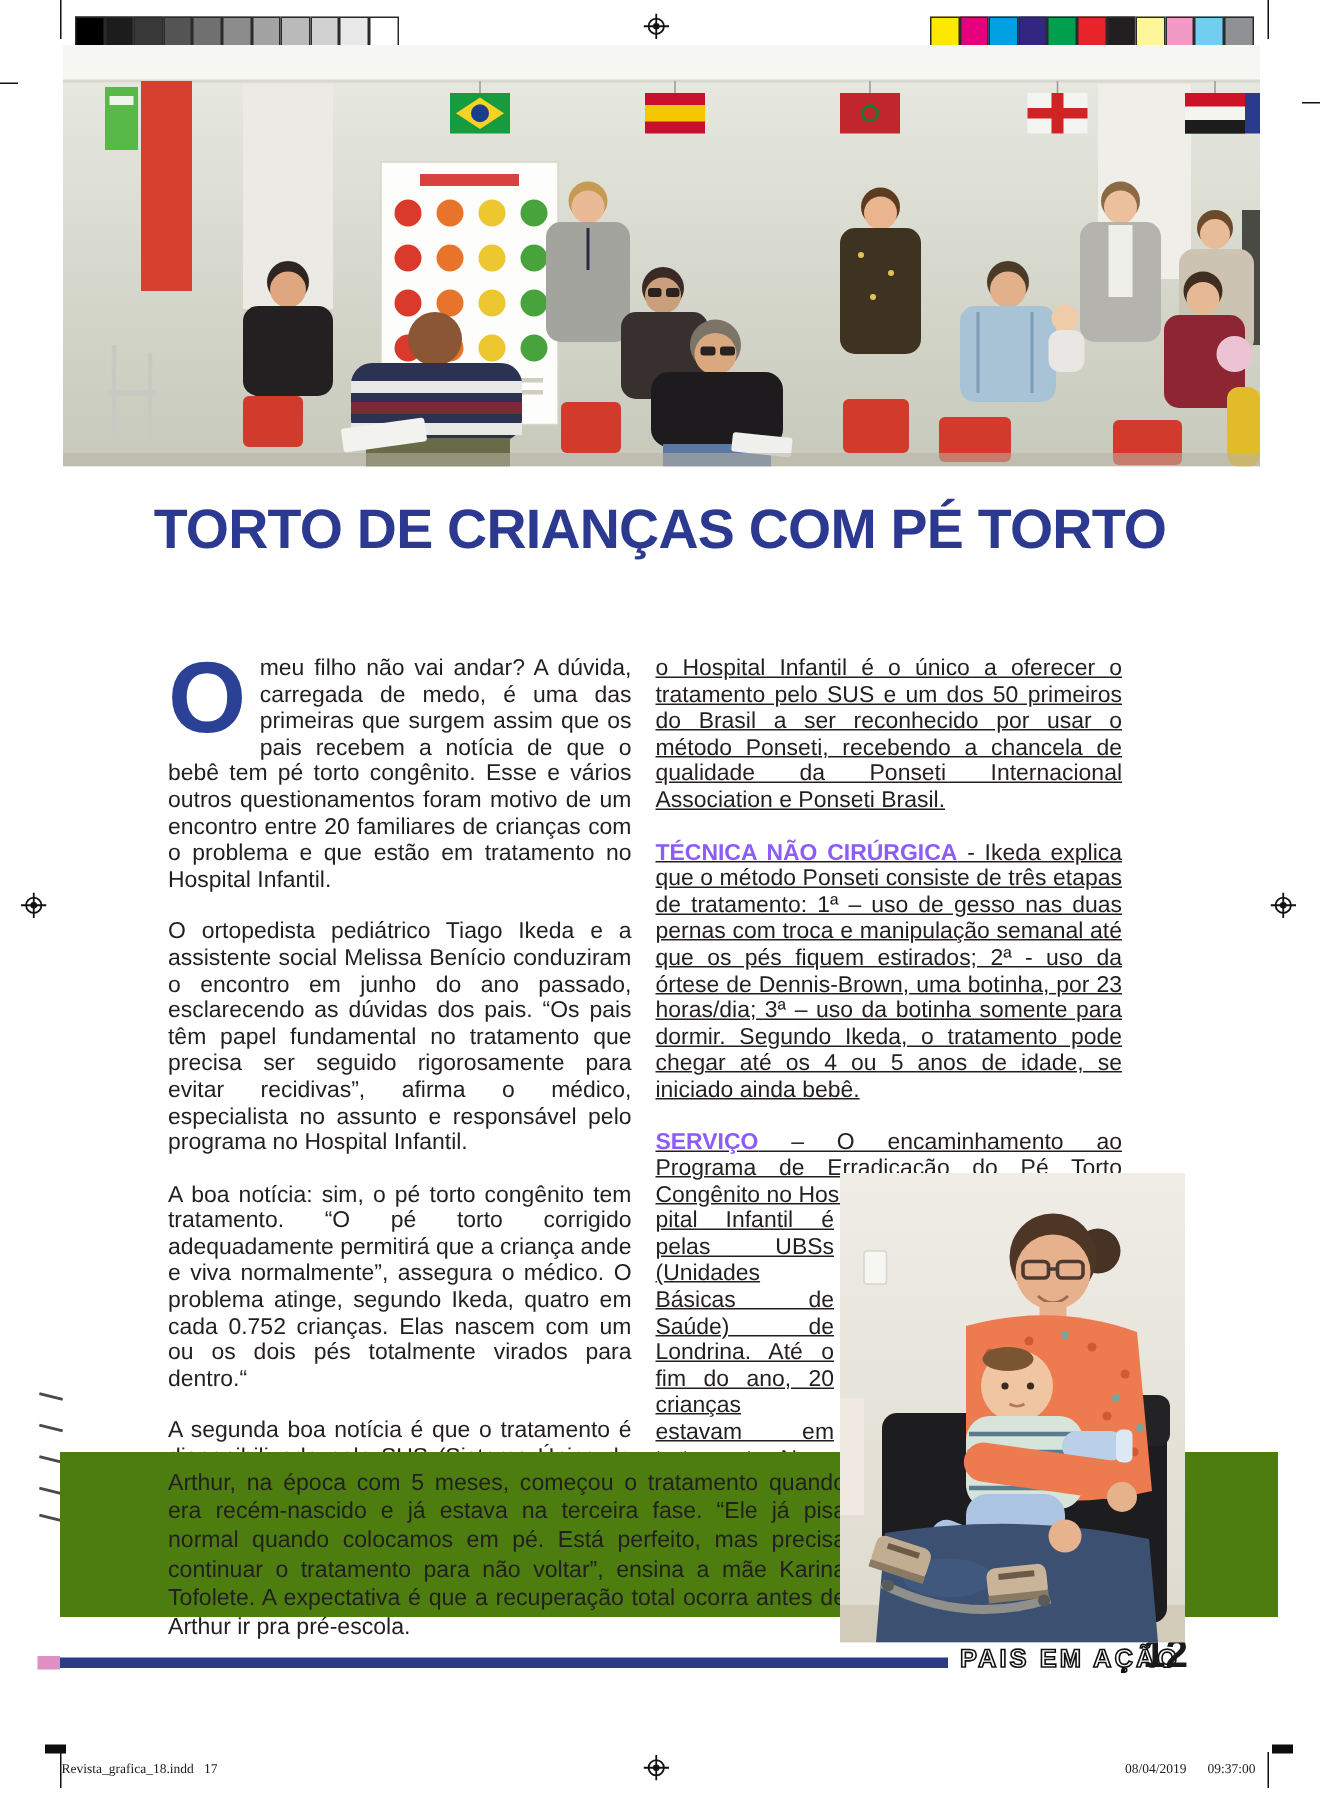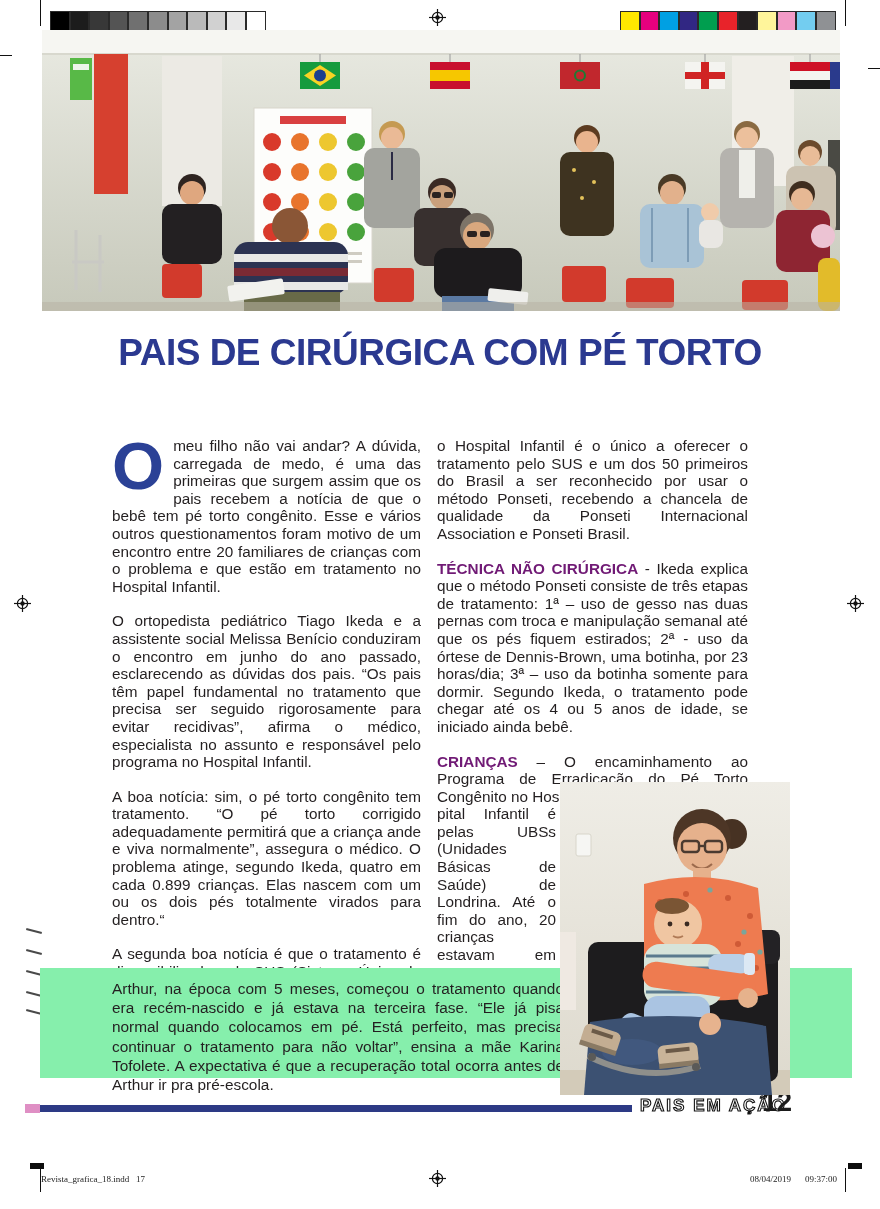--- a/index.html
+++ b/index.html
@@ -31,35 +31,35 @@
   .mother-photo svg { display:block; width:100%; height:100%; }
 
   
   .headline { position:absolute; left:0; right:0; top:331px; text-align:center; color:#2b3990; z-index:2; }
   .headline .l1 { font-size:37px; font-weight:bold; letter-spacing:-0.5px; line-height:44px; }
   .headline .l2 { font-size:36px; font-weight:400; letter-spacing:0.5px; line-height:42px; }
 
   
   .col { position:absolute; top:437px; font-size:15.3px; line-height:17.6px; text-align:justify; color:#231f20; }
   .col-1 { left:112px; width:309px; }
-  .col-2 { left:437px; width:311px; }
+  .col-2 { left:437px; width:311px;text-decoration:underline; }
   .col p { margin:0 0 17px 0; }
   .col p.tight { margin-bottom:0; }
   .col p.cont { margin-top:0; }
   .dropcap {
     float:left; font-size:67px; line-height:52px; font-weight:bold;
     color:#2b4196; margin:3px 9px 0 0;
   }
-  .lead-label { color:#701a75; font-weight:bold; }
+  .lead-label { color:#8b5cf6; font-weight:bold; }
   .wrap-spacer { float:right; width:192px; height:240px; }
 
   
   .caption-strip {
     position:absolute; left:40px; top:968px; width:812px; height:110px;
-    background:#86efac; z-index:1;
+    background:#4d7c0f; z-index:1;
   }
   .caption-text {
     position:absolute; left:72px; top:11px; width:452px;
     font-size:15.4px; line-height:19.2px; text-align:justify; color:#231f20;
   }
 
   
   .rule-pink { position:absolute; left:25px; top:1104px; width:15px; height:9px; background:#df8fc4; }
   .rule-blue { position:absolute; left:40px; top:1105px; width:592px; height:7px; background:#2d3a85; }
   .section-label {
@@ -300,34 +300,34 @@
         </g>
         <g>
             <rect x="776" y="228" width="22" height="53" rx="8" fill="#e2bb2a"></rect>
           </g>
       </g>
       <rect y="272" width="798" height="9" fill="#b8b2a4" opacity="0.55"></rect>
     </svg>
   </div>
 
   <div class="headline">
-    <div class="l1">PAIS DE CIRÚRGICA COM PÉ TORTO</div>
+    <div class="l1">TORTO DE CRIANÇAS COM PÉ TORTO</div>
   </div>
 
   <div class="col col-1">
     <p><span class="dropcap">O</span><span>meu filho não vai andar? A dúvida, carregada de medo, é uma das primeiras que surgem assim que os pais recebem a notícia de que o bebê tem pé torto congênito. Esse e vários outros questionamentos foram motivo de um encontro entre 20 familiares de crianças com o problema e que estão em tratamento no Hospital Infantil.</span></p>
     <p>O ortopedista pediátrico Tiago Ikeda e a assistente social Melissa Benício conduziram o encontro em junho do ano passado, esclarecendo as dúvidas dos pais. “Os pais têm papel fundamental no tratamento que precisa ser seguido rigorosamente para evitar recidivas”, afirma o médico, especialista no assunto e responsável pelo programa no Hospital Infantil.</p>
-    <p>A boa notícia: sim, o pé torto congênito tem tratamento. “O pé torto corrigido adequadamente permitirá que a criança ande e viva normalmente”, assegura o médico.  O problema atinge, segundo Ikeda, quatro em cada 0.899 crianças. Elas nascem com um ou os dois pés totalmente virados para dentro.“</p>
+    <p>A boa notícia: sim, o pé torto congênito tem tratamento. “O pé torto corrigido adequadamente permitirá que a criança ande e viva normalmente”, assegura o médico.  O problema atinge, segundo Ikeda, quatro em cada 0.752 crianças. Elas nascem com um ou os dois pés totalmente virados para dentro.“</p>
     <p>A segunda boa notícia é que o tratamento é disponibilizado pelo SUS (Sistema Único de Saúde), através do Programa de Erradicação do Pé Torto Congênito. Em Londrina e região,</p>
   </div>
 
   <div class="col col-2">
     <p>o Hospital Infantil é o único a oferecer o tratamento pelo SUS e um dos 50 primeiros do Brasil a ser reconhecido por usar o método Ponseti, recebendo a chancela de qualidade da Ponseti Internacional Association e Ponseti Brasil.</p>
     <p><span class="lead-label">TÉCNICA NÃO CIRÚRGICA</span><span> - Ikeda explica que o método Ponseti consiste de três etapas de tratamento: 1ª – uso de gesso nas duas pernas com troca e manipulação semanal até que os pés fiquem estirados; 2ª - uso da órtese de Dennis-Brown, uma botinha, por 23 horas/dia; 3ª – uso da botinha somente para dormir. Segundo Ikeda, o tratamento pode chegar até os 4 ou 5 anos de idade, se iniciado ainda bebê.</span></p>
-    <p class="tight"><span class="lead-label">CRIANÇAS</span><span> – O encaminhamento ao Programa de Erradicação do Pé Torto Congênito no Hos-</span></p>
+    <p class="tight"><span class="lead-label">SERVIÇO</span><span> – O encaminhamento ao Programa de Erradicação do Pé Torto Congênito no Hos-</span></p>
     <p class="cont"><span class="wrap-spacer"></span><span>pital Infantil é pelas UBSs (Unidades Básicas de Saúde) de Londrina. Até o fim do ano, 20 crianças estavam em tratamento. Nove delas na fase de troca semanal do gesso.</span></p>
   </div>
 
   <div class="caption-strip">
     <div class="caption-text">Arthur, na época com 5 meses, começou o tratamento quando era recém-nascido e já estava na terceira fase. “Ele já pisa normal quando colocamos em pé. Está perfeito, mas precisa continuar o tratamento para não voltar”, ensina a mãe Karina Tofolete. A expectativa é que a recuperação total ocorra antes de Arthur ir pra pré-escola.</div>
   </div>
 
   <div class="mother-photo">
     <svg viewBox="0 0 230 313" preserveAspectRatio="none">
       <defs>

